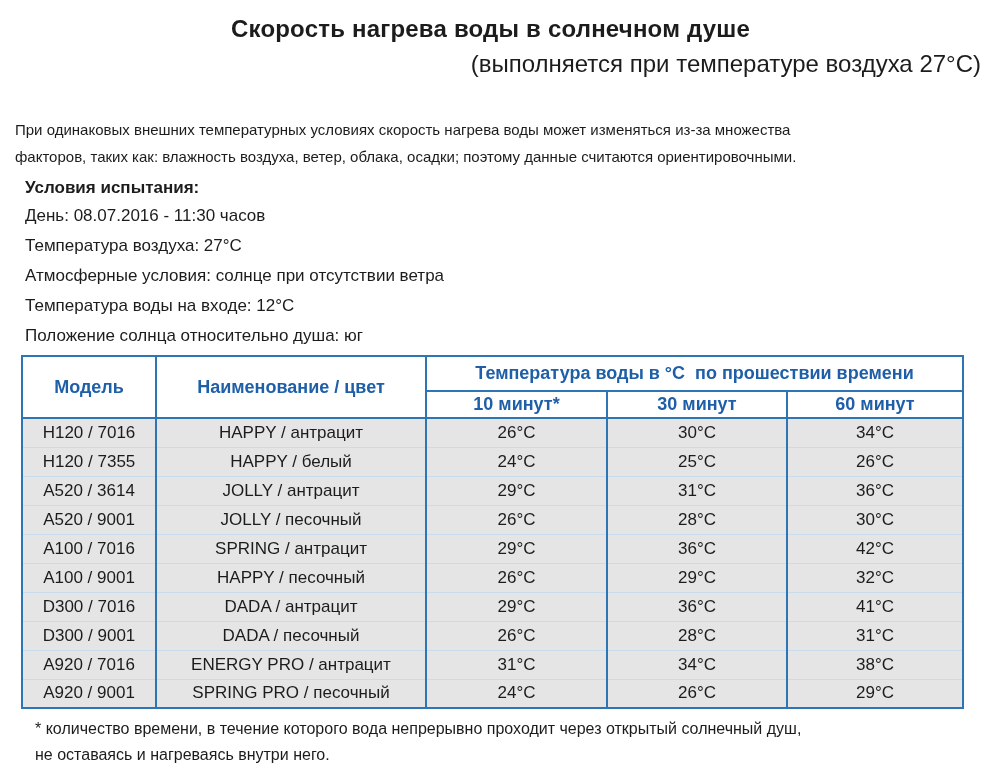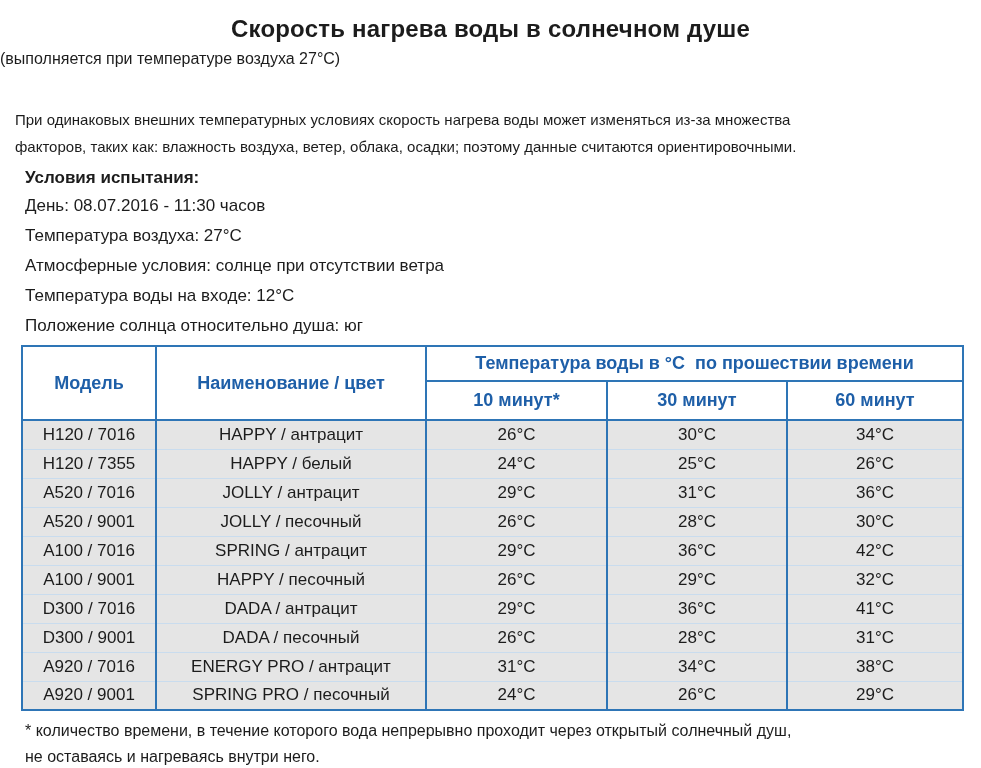--- a/index.html
+++ b/index.html
@@ -21,22 +21,22 @@
 
   .title {
     margin-top: 15px;
     text-align: center;
     font-size: 24px;
     font-weight: bold;
     letter-spacing: 0.2px;
   }
   .subtitle {
     margin-top: 7px;
-    text-align: left;
-    font-size: 16px;
+    text-align: right;
+    font-size: 24px;
     font-weight: normal;
   }
 
   .intro-paragraph {
     margin: 38px 25px 0 15px;
     font-size: 15px;
     line-height: 27px;
     white-space: pre-line;
   }
   .conditions-heading {
@@ -74,34 +74,34 @@
   table.results th, table.results td { border-left: 2px solid var(--accent_blue); border-right: 2px solid var(--accent_blue); }
 
   thead th {
     color: var(--header_text_blue);
     font-weight: bold;
     font-size: 18px;
     border-bottom: 2px solid var(--accent_blue);
     background: #ffffff;
   }
   tr.head-span th { height: 35px; }
-  tr.head-sub th  { height: 39px; }
+  tr.head-sub th  { height: 27px; }
   th.temp-span { white-space: pre-wrap; }
 
   tbody td {
     height: 29px;
     font-size: 17px;
     color: var(--text_black);
     border-top: 1px solid var(--row_line_blue);
     border-bottom: 1px solid var(--row_line_blue);
     background: #e5e5e5;
   }
 
   .footnote {
-    margin: 7px 25px 0 25px;
+    margin: 7px 25px 0 35px;
     font-size: 16px;
     line-height: 26px;
     white-space: pre-line;
   }
 </style>
 </head>
 <body>
 
 <div class="doc">
 
@@ -150,21 +150,21 @@
         <td>34°C</td>
       </tr>
       <tr>
         <td>H120 / 7355</td>
         <td>HAPPY / белый</td>
         <td>24°C</td>
         <td>25°C</td>
         <td>26°C</td>
       </tr>
       <tr>
-        <td>A520 / 7016</td>
+        <td>A520 / 3614</td>
         <td>JOLLY / антрацит</td>
         <td>29°C</td>
         <td>31°C</td>
         <td>36°C</td>
       </tr>
       <tr>
         <td>A520 / 9001</td>
         <td>JOLLY / песочный</td>
         <td>26°C</td>
         <td>28°C</td>

